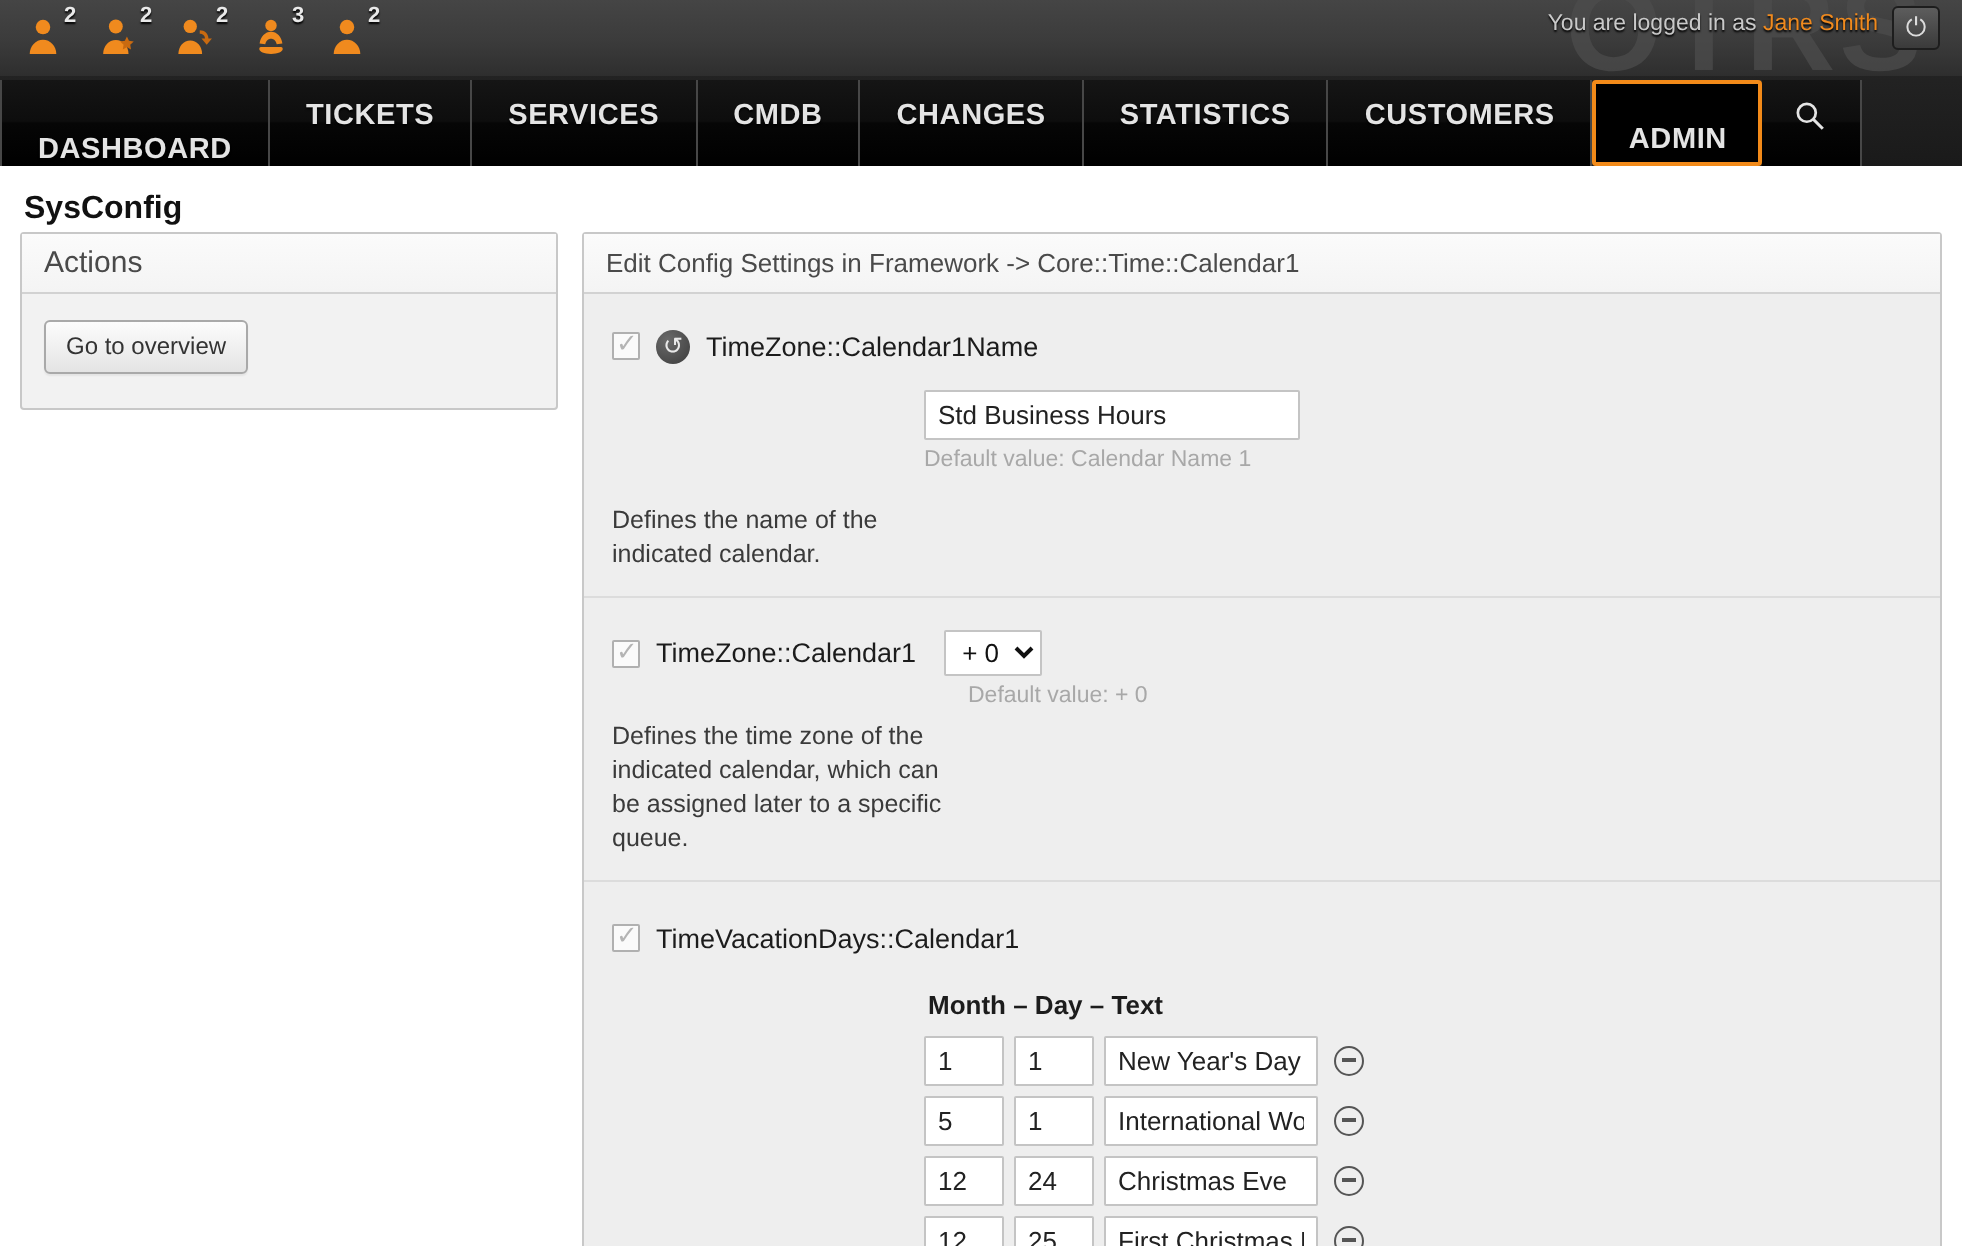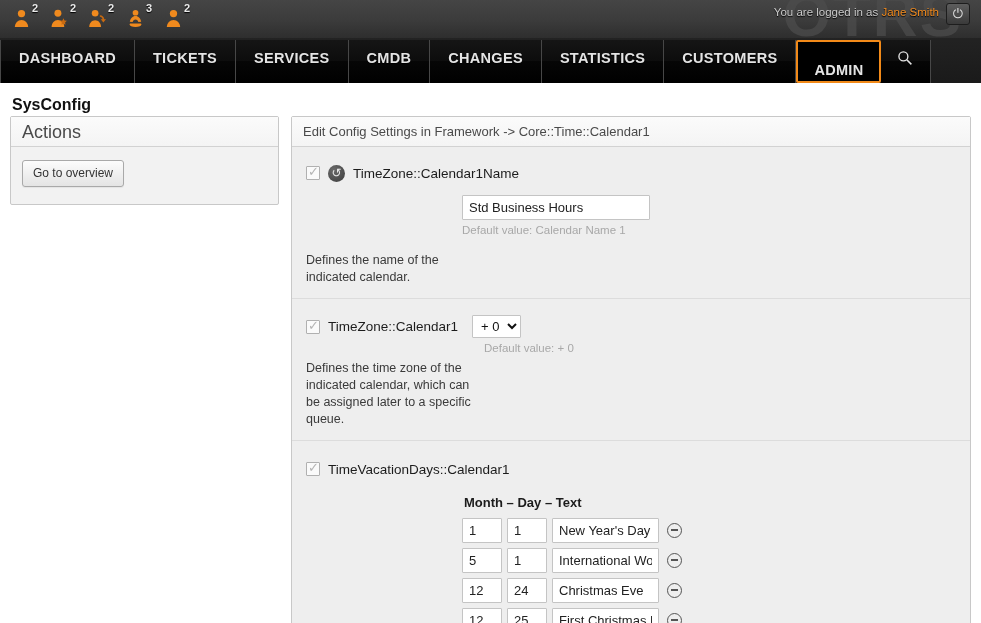--- a/index.html
+++ b/index.html
@@ -115,21 +115,21 @@
   .nav-item {
     position: relative;
     padding: 0 18px;
     min-width: 72px;
     background: linear-gradient(to bottom, #151515 0%, #0d0d0d 48%, #060606 50%, #000 100%);
     border-right: 1px solid #474747;
     display: flex;
     align-items: flex-start;
     cursor: pointer;
   }
-  .nav-item:first-child { border-left: 1px solid #474747; }
+  .nav-item:first-child { border-left: 1px solid #474747; align-items: flex-end; }
   .nav-label {
     color: #e4e4e4;
     font-size: 14.5px;
     font-weight: bold;
     letter-spacing: 0.3px;
     padding-top: 10px;
     text-shadow: 0 1px 1px #000;
     white-space: nowrap;
   }
   .nav-item.active {
@@ -168,21 +168,21 @@
     flex: 0 0 269px;
     margin-left: 5px;
     border: 1px solid #c8c8c8;
     background: #f2f2f2;
     border-radius: 2px;
   }
   .widget-header {
     height: 30px;
     line-height: 30px;
     padding: 0 11px;
-    font-size: 18px;
+    font-size: 15px;
     color: #4a4a4a;
     border-bottom: 1px solid #d2d2d2;
     background: linear-gradient(to bottom, #fbfbfb, #f4f4f4);
   }
   .widget-body { padding: 13px 11px 17px 11px; }
 
   .btn {
     display: inline-block;
     padding: 5px 10px 6px 10px;
     font-size: 12px;

